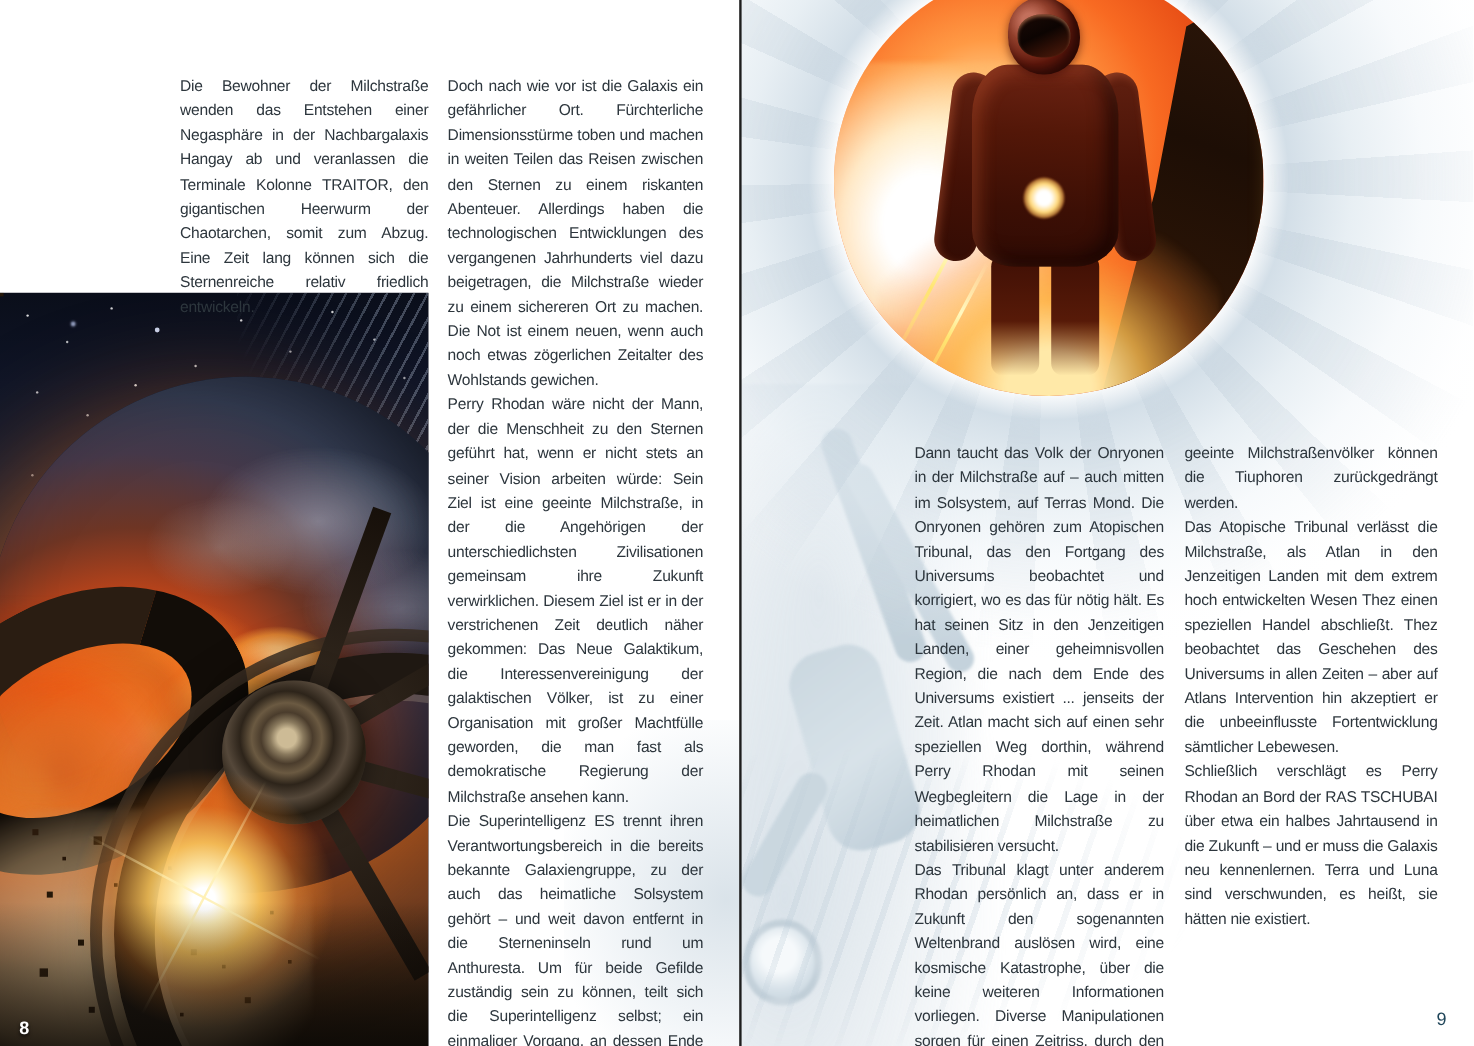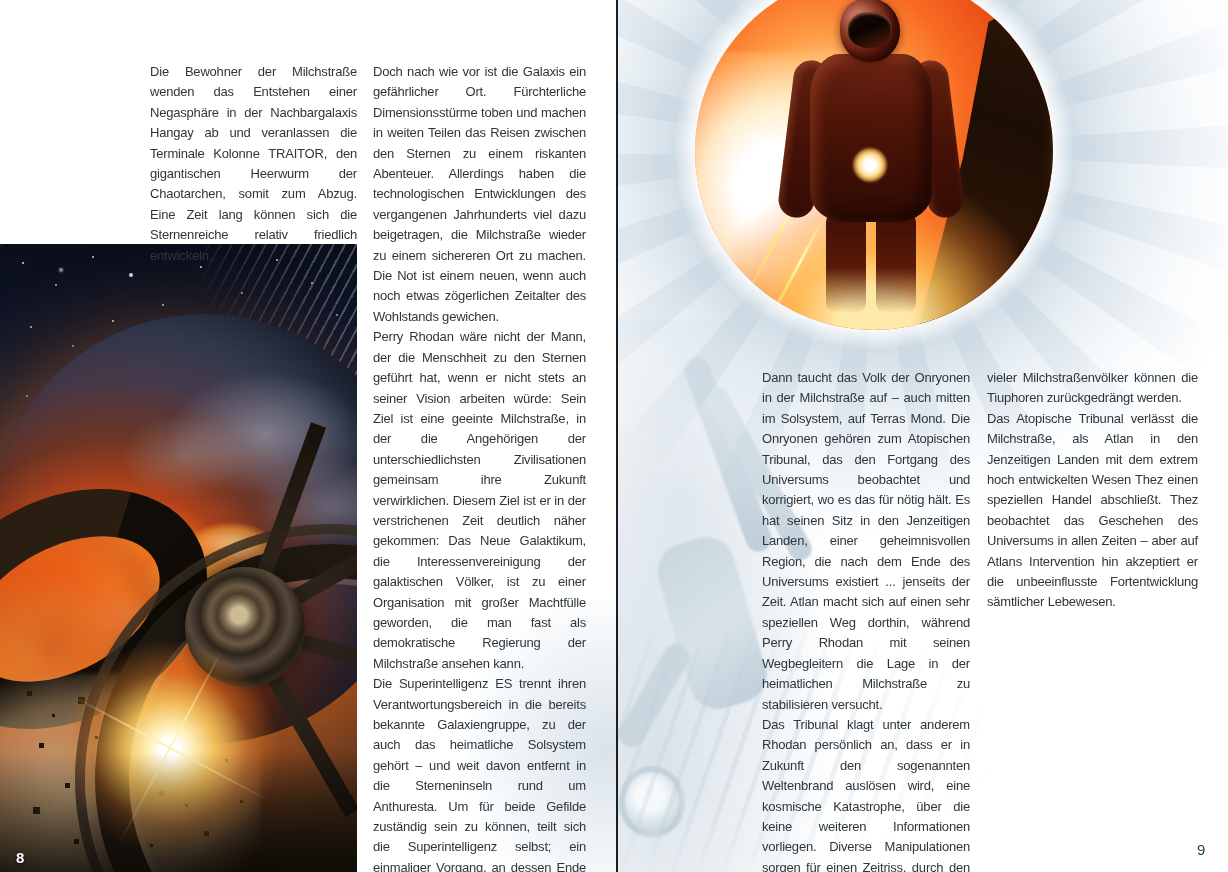--- a/index.html
+++ b/index.html
@@ -266,20 +266,21 @@
         <div class="cf-glow"></div>
       </div>
     </figure>
 
     <div class="col col-c">
       <p class="para">Dann taucht das Volk der Onryonen in der Milchstraße auf – auch mitten im Solsystem, auf Terras Mond. Die Onryonen gehören zum Atopischen Tribunal, das den Fortgang des Universums beobachtet und korrigiert, wo es das für nötig hält. Es hat seinen Sitz in den Jenzeitigen Landen, einer geheimnisvollen Region, die nach dem Ende des Universums existiert ... jenseits der Zeit. Atlan macht sich auf einen sehr speziellen Weg dorthin, während Perry Rhodan mit seinen Wegbegleitern die Lage in der heimatlichen Milchstraße zu stabilisieren versucht.</p>
       <p class="para">Das Tribunal klagt unter anderem Rhodan persönlich an, dass er in Zukunft den sogenannten Weltenbrand auslösen wird, eine kosmische Katastrophe, über die keine weiteren Informationen vorliegen. Diverse Manipulationen sorgen für einen Zeitriss, durch den kriegerische Horden strömen, die Tiuphoren. Nur durch enge Zusammenarbeit</p>
     </div>
 
     <div class="col col-d">
-      <p class="para">vieler Milchstraßenvölker können die Tiuphoren zurückgedrängt werden.</p>
+      <p class="para">geeinte Milchstraßenvölker können die Tiuphoren zurückgedrängt werden.</p>
       <p class="para">Das Atopische Tribunal verlässt die Milchstraße, als Atlan in den Jenzeitigen Landen mit dem extrem hoch entwickelten Wesen Thez einen speziellen Handel abschließt. Thez beobachtet das Geschehen des Universums in allen Zeiten – aber auf Atlans Intervention hin akzeptiert er die unbeeinflusste Fortentwicklung sämtlicher Lebewesen.</p>
+      <p class="para">Schließlich verschlägt es Perry Rhodan an Bord der RAS TSCHUBAI über etwa ein halbes Jahrtausend in die Zukunft – und er muss die Galaxis neu kennenlernen. Terra und Luna sind verschwunden, es heißt, sie hätten nie existiert.</p>
     </div>
 
     <span class="pagenum pagenum-right">9</span>
   </section>
 
 </div>
 
 </body></html>

